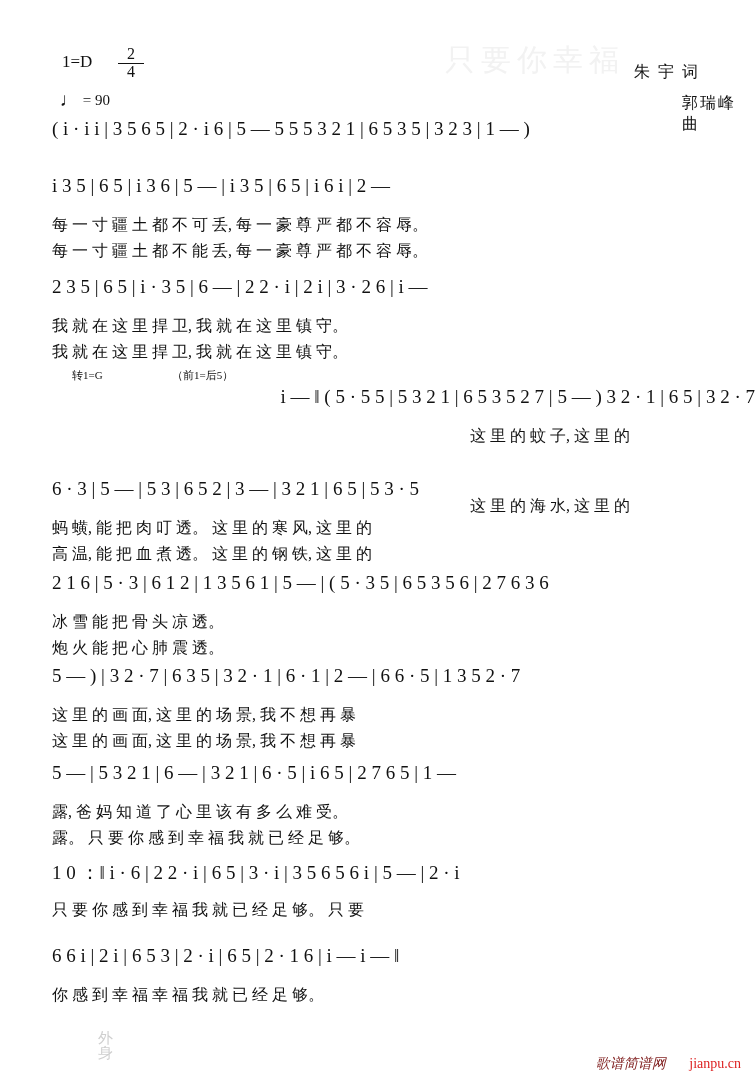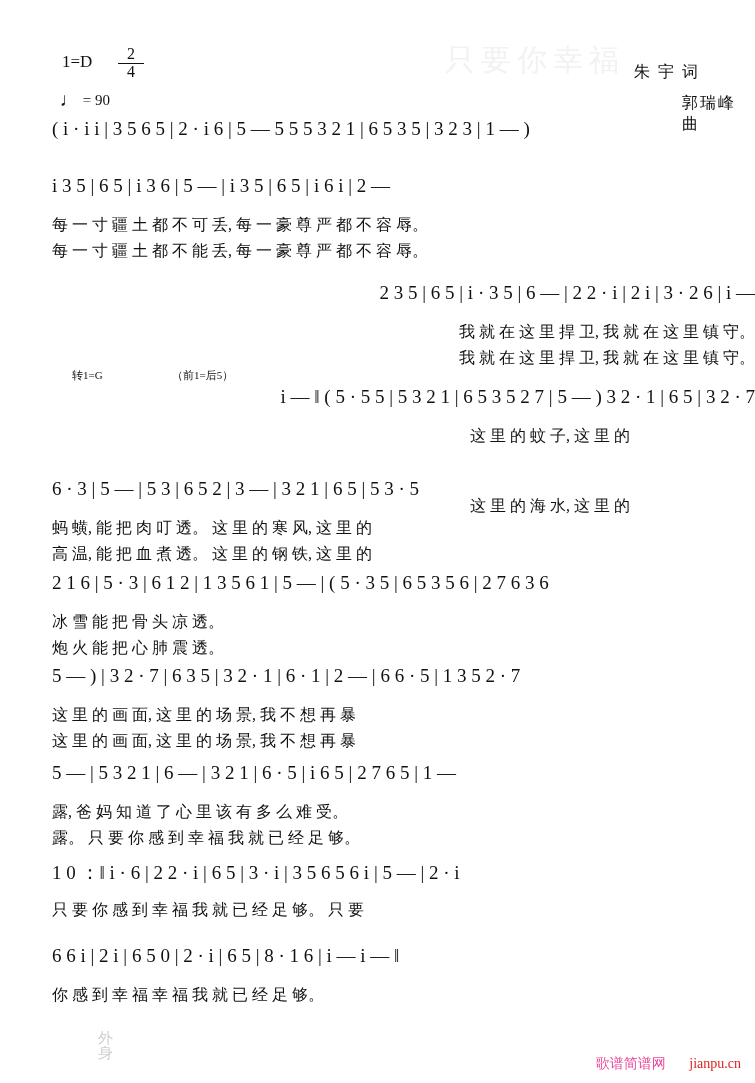--- a/index.html
+++ b/index.html
@@ -36,21 +36,21 @@
   .lyr{
     position:relative;height:26px;
     font-size:16px;
     white-space:nowrap;
     padding-left:52px;
     letter-spacing:0px;
   }
 
   .annot{position:absolute;font-size:11px;}
   .watermark{position:absolute;right:14px;bottom:10px;font-size:14px;color:#555;}
-  .watermark .cn{color:#ec4899;}
+  .watermark .cn{color:#7f1d1d;font-style:italic;}
   .watermark .dom{color:#d22;margin-left:20px;}
   .sig{position:absolute;left:98px;bottom:22px;font-size:15px;color:#cfcfcf;line-height:1.0;}
 </style>
 </head>
 <body>
 
 <div class="sheet">
 
   <div class="title-ghost">只要你幸福</div>
 
@@ -78,21 +78,21 @@
   <div class="row" style="top:118px;">
     <div class="music">( i · i i | 3 5 6 5 | 2 · i 6 | 5 —  5 5 5 3 2 1 | 6 5 3 5 | 3 2 3 | 1 — )</div>
   </div>
 
   <div class="row" style="top:175px;">
     <div class="music">i 3 5 | 6 5 | i 3 6 | 5 — | i 3 5 | 6 5 | i 6 i | 2 —</div>
     <div class="lyr">每 一 寸  疆 土  都 不 可  丢,   每 一 豪  尊 严  都 不 容  辱。</div>
     <div class="lyr">每 一 寸  疆 土  都 不 能  丢,   每 一 豪  尊 严  都 不 容  辱。</div>
   </div>
 
-  <div class="row" style="top:282px;text-align:right;">
+  <div class="row" style="top:276px;">
     <div class="music">2 3 5 | 6 5 | i · 3 5 | 6 — | 2 2 · i | 2 i | 3 · 2 6 | i —</div>
     <div class="lyr">我 就 在  这 里  捍 卫,   我 就 在  这 里  镇 守。</div>
     <div class="lyr">我 就 在  这 里  捍 卫,   我 就 在  这 里  镇 守。</div>
   </div>
 
   <div class="row" style="top:370px;">
     <div class="annot" style="left:72px;top:-2px;">转1=G</div>
     <div class="annot" style="left:172px;top:-2px;">（前1=后5）</div>
     <div class="music" style="margin-top:16px;text-align:right;">i — ‖ ( 5 · 5 5 | 5 3 2 1 | 6 5 3 5 2 7 | 5 — ) 3 2 · 1 | 6 5 | 3 2 · 7</div>
     <div class="lyr" style="padding-left:470px;">这 里 的  蚊 子, 这 里 的</div>
@@ -122,21 +122,21 @@
     <div class="lyr">露,  爸 妈 知 道  了   心 里 该  有 多 么  难  受。</div>
     <div class="lyr">露。 只 要 你 感  到   幸 福 我  就 已 经  足  够。</div>
   </div>
 
   <div class="row" style="top:860px;">
     <div class="music">1 0 ：‖ i · 6 | 2 2 · i | 6 5 | 3 · i | 3 5 6 5 6 i | 5 — | 2 · i</div>
     <div class="lyr">只 要 你 感 到 幸 福 我 就  已 经 足  够。 只 要</div>
   </div>
 
   <div class="row" style="top:945px;">
-    <div class="music">6 6 i | 2 i | 6 5 0 | 2 · i | 6 5 | 8 · 1 6 | i — i — ‖</div>
+    <div class="music">6 6 i | 2 i | 6 5 3 | 2 · i | 6 5 | 2 · 1 6 | i — i — ‖</div>
     <div class="lyr">你 感 到 幸 福 幸 福  我 就 已  经  足    够。</div>
   </div>
 
   <div class="sig">外<br>身</div>
 
   <div class="watermark">
     <span class="cn">歌谱简谱网</span>
     <span class="dom">jianpu.cn</span>
   </div>
 

